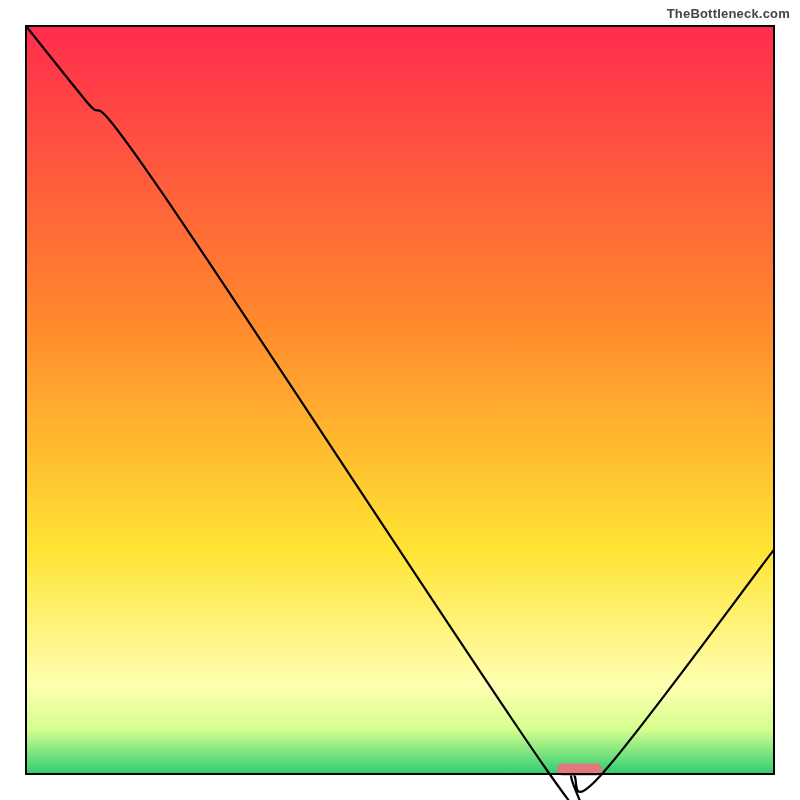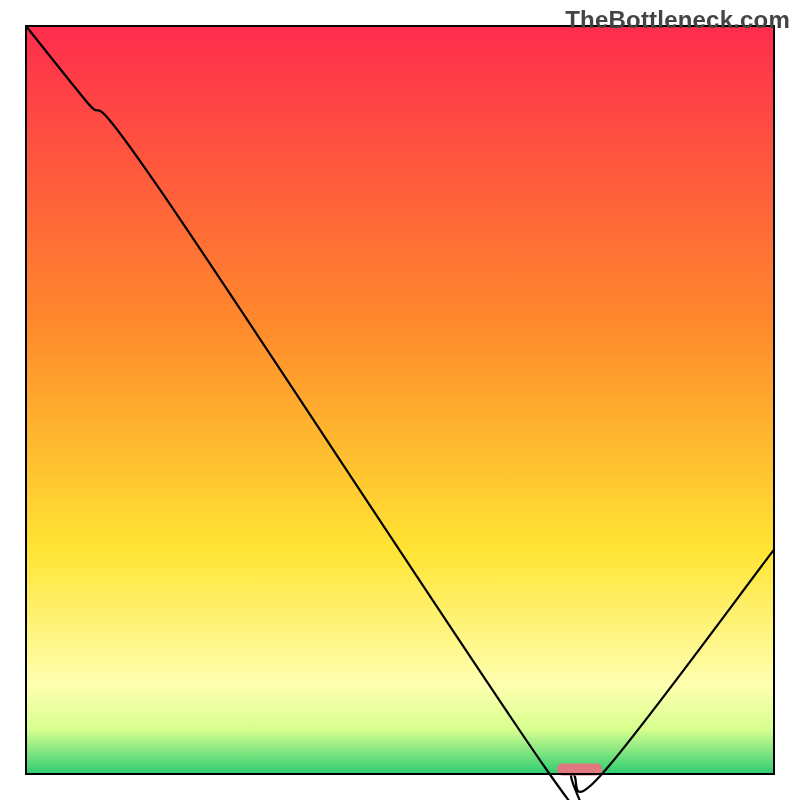--- a/index.html
+++ b/index.html
@@ -18,21 +18,21 @@
   }
   svg {
     display: block;
     width: 800px;
     height: 800px;
   }
   .watermark {
     position: absolute;
     top: 6px;
     right: 10px;
-    font-size: 24px;
+    font-size: 13px;
     font-weight: 600;
     color: #444;
     letter-spacing: 0.2px;
     pointer-events: none;
   }
   .marker {
     stroke: none;
     fill: #E0787E;
   }
 </style>

